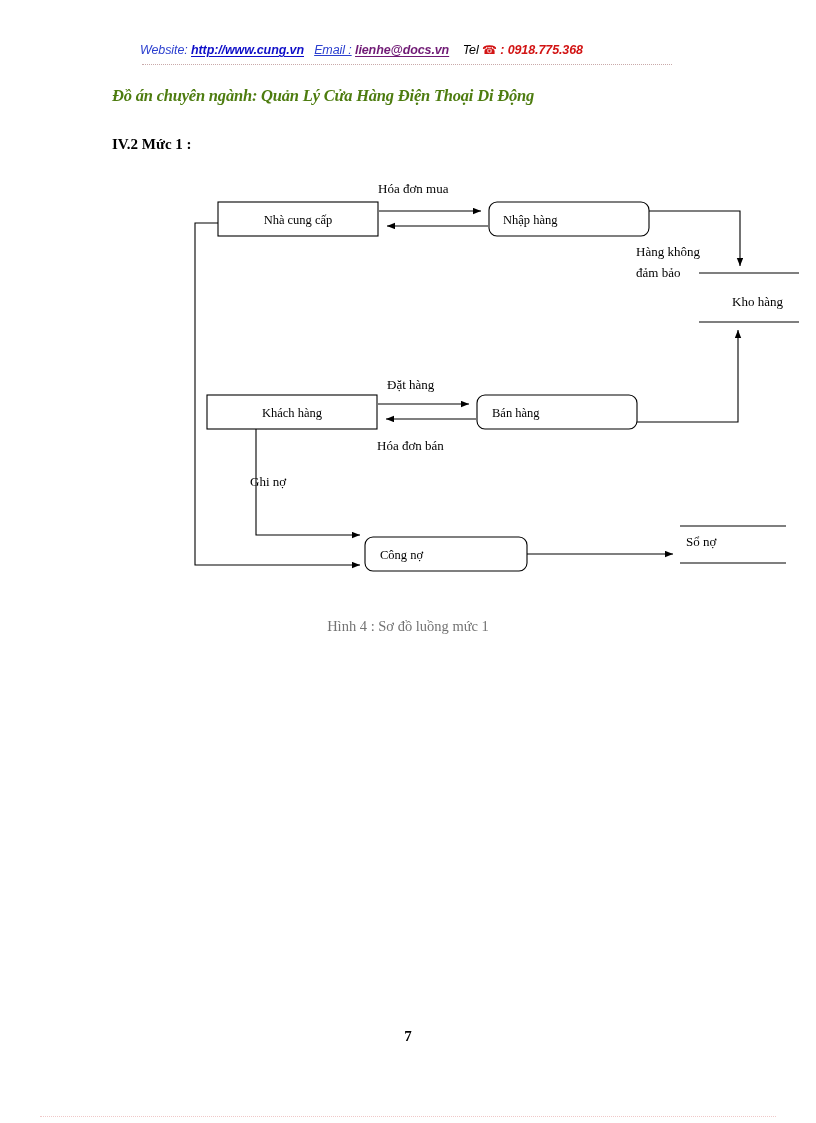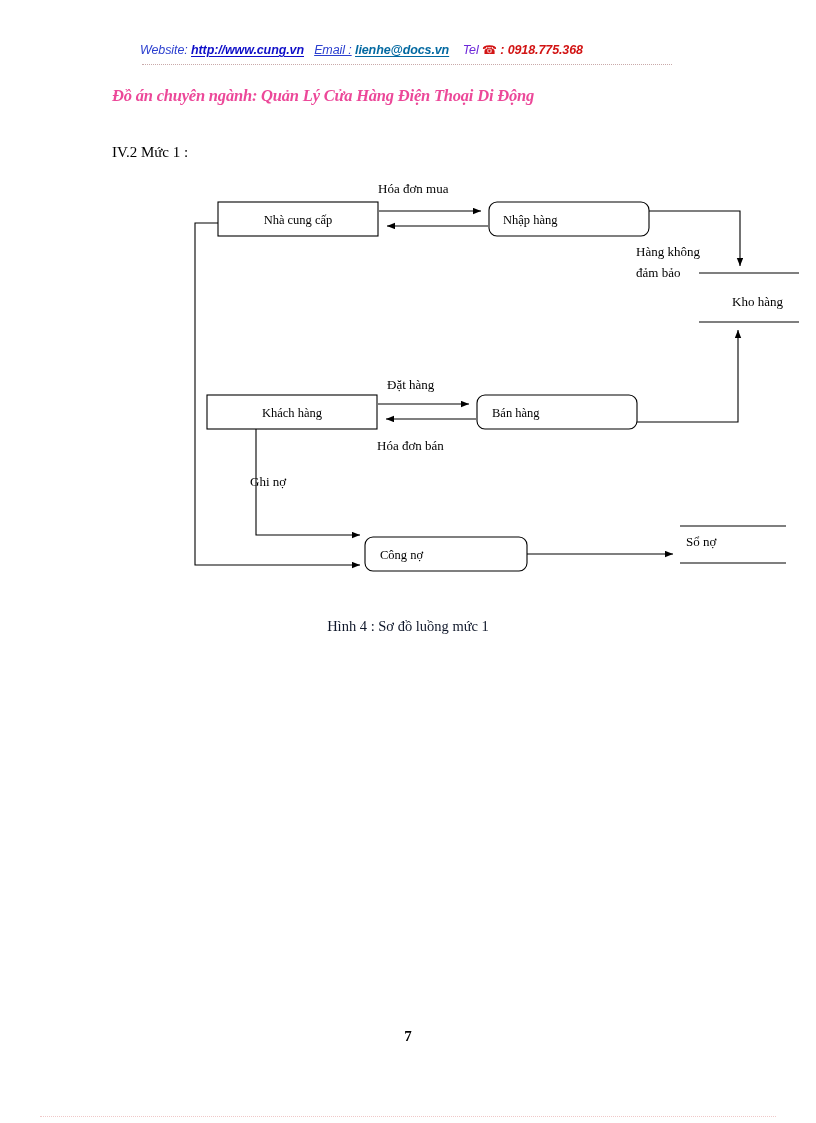--- a/index.html
+++ b/index.html
@@ -19,39 +19,39 @@
     white-space:nowrap;
     font-family:"Liberation Sans","DejaVu Sans",sans-serif;
     font-size:12.5px;font-style:italic;font-weight:bold;
     letter-spacing:-0.1px;
   }
   .hdr span{vertical-align:baseline;margin-top:14px;}
   .hdr-lbl-blue{color:#2b3fcf;font-weight:normal;font-style:italic;}
   .hdr-url{color:#0e0ec8;font-weight:bold;font-style:italic;
            text-decoration:underline;text-underline-offset:2px;}
   .hdr-lbl-blue2{color:#2b3fcf;font-weight:normal;font-style:italic;text-decoration:underline;}
-  .hdr-mail{color:#0369a1;font-weight:bold;font-style:italic;
+  .hdr-mail{color:#701a75;font-weight:bold;font-style:italic;
             text-decoration:underline;text-underline-offset:2px;}
-  .hdr-tel-lbl{color:#6d28d9;font-weight:normal;font-style:italic;}
+  .hdr-tel-lbl{color:#000000;font-weight:normal;font-style:italic;}
   .hdr-tel-ico{color:#d21414;font-style:normal;font-size:12px;}
   .hdr-tel-num{color:#d21414;font-weight:bold;font-style:italic;}
   .hdr-rule{
     position:absolute;left:142px;top:64px;width:530px;height:1px;
     border-top:1px dotted #c9a9a9;
   }
 
   
   .doc-title{
     position:absolute;left:112px;top:86px;
     font-size:16.5px;font-weight:bold;font-style:italic;
-    color:#ec4899;white-space:nowrap;letter-spacing:-0.2px;
+    color:#4d7c0f;white-space:nowrap;letter-spacing:-0.2px;
   }
   .sec-head{
-    position:absolute;left:112px;top:144px;
-    font-size:15px;font-weight:normal;color:#000;white-space:nowrap;
+    position:absolute;left:112px;top:136px;
+    font-size:15px;font-weight:bold;color:#000;white-space:nowrap;
   }
 
   
   #diagram{position:absolute;left:16px;top:160px;width:816px;height:500px;}
   #diagram svg{display:block;}
   .nd-label{
     font-family:"Liberation Serif","DejaVu Serif",serif;
     font-size:12.5px;fill:#000;
   }
   .fl-label{
@@ -60,21 +60,21 @@
   }
   .ds-label{
     font-family:"Liberation Serif","DejaVu Serif",serif;
     font-size:13px;fill:#000;
   }
   .stroke{stroke:#000;stroke-width:1.1;fill:none;}
   .boxfill{fill:#ffffff;stroke:#000;stroke-width:1.1;}
 
   .caption{
     position:absolute;left:0;top:618px;width:816px;text-align:center;
-    font-size:14.5px;color:#0f172a;
+    font-size:14.5px;color:#737373;
   }
 
   .pageno{
     position:absolute;left:0;top:1028px;width:816px;text-align:center;
     font-size:15px;font-weight:bold;color:#000;
   }
   .footrule{
     position:absolute;left:40px;top:1116px;width:736px;height:1px;
     border-top:1px dotted #f0c8c8;
   }

